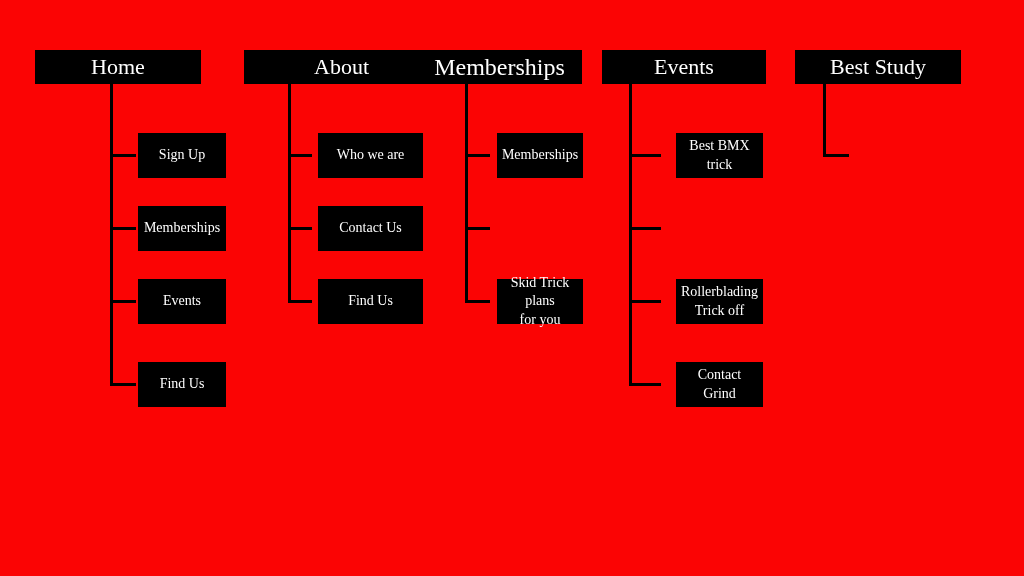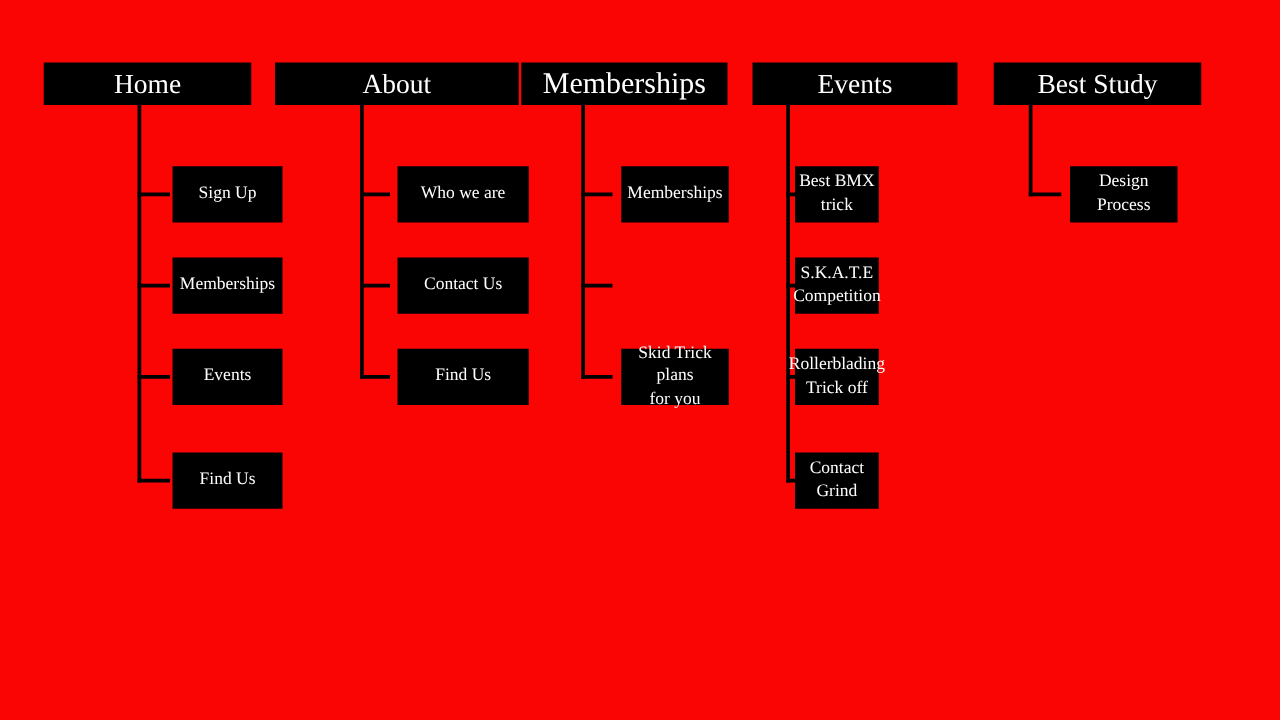--- a/index.html
+++ b/index.html
@@ -28,23 +28,23 @@
     white-space:pre-line;
     box-sizing:border-box;
   }
   .root{top:50px;height:34px;font-size:22px;line-height:1;}
   .root.wide{font-size:24px;}
   .child{height:45px;font-size:14px;line-height:1.3;padding:0 1px;}
   
   .r1{top:133px}.r2{top:206px}.r3{top:279px}.r4{top:362px}
   
   .c0.root{left:35px;width:166px}   .c0.child{left:138px;width:88px}
-  .c1.root{left:220px;width:195px}  .c1.child{left:318px;width:105px}
+  .c1.root{left:244px;width:195px}  .c1.child{left:318px;width:105px}
   .c2.root{left:417px;width:165px}  .c2.child{left:497px;width:86px}
-  .c3.root{left:602px;width:164px}  .c3.child{left:636px;width:67px}
+  .c3.root{left:602px;width:164px}  .c3.child{left:676px;width:87px}
   .c4.root{left:795px;width:166px}  .c4.child{left:856px;width:86px}
   
   .line{position:absolute;background:var(--line);}
   .vline{width:3px;top:84px;}
   .v0{left:110px;height:302px}
   .v1{left:288px;height:219px}
   .v2{left:465px;height:219px}
   .v3{left:629px;height:302px}
   .v4{left:823px;height:73px}
   .hline{height:3px;}
@@ -105,25 +105,21 @@
   <div class="node child c1 r3">Find Us</div>
 
   <div class="node root c2 wide">Memberships</div>
   <div class="node child c2 r1">Memberships</div>
   <div class="node child c2 r3">Skid Trick plans
 for you</div>
 
   <div class="node root c3">Events</div>
   <div class="node child c3 r1">Best BMX
 trick</div>
-  <div class="node child c3 r2">S.K.A.T.E
-Competition</div>
   <div class="node child c3 r3">Rollerblading
 Trick off</div>
   <div class="node child c3 r4">Contact
 Grind</div>
 
   <div class="node root c4">Best Study</div>
-  <div class="node child c4 r1">Design
-Process</div>
 
   <div class="caption">Site Map</div>
 </div>
 
 </body></html>

